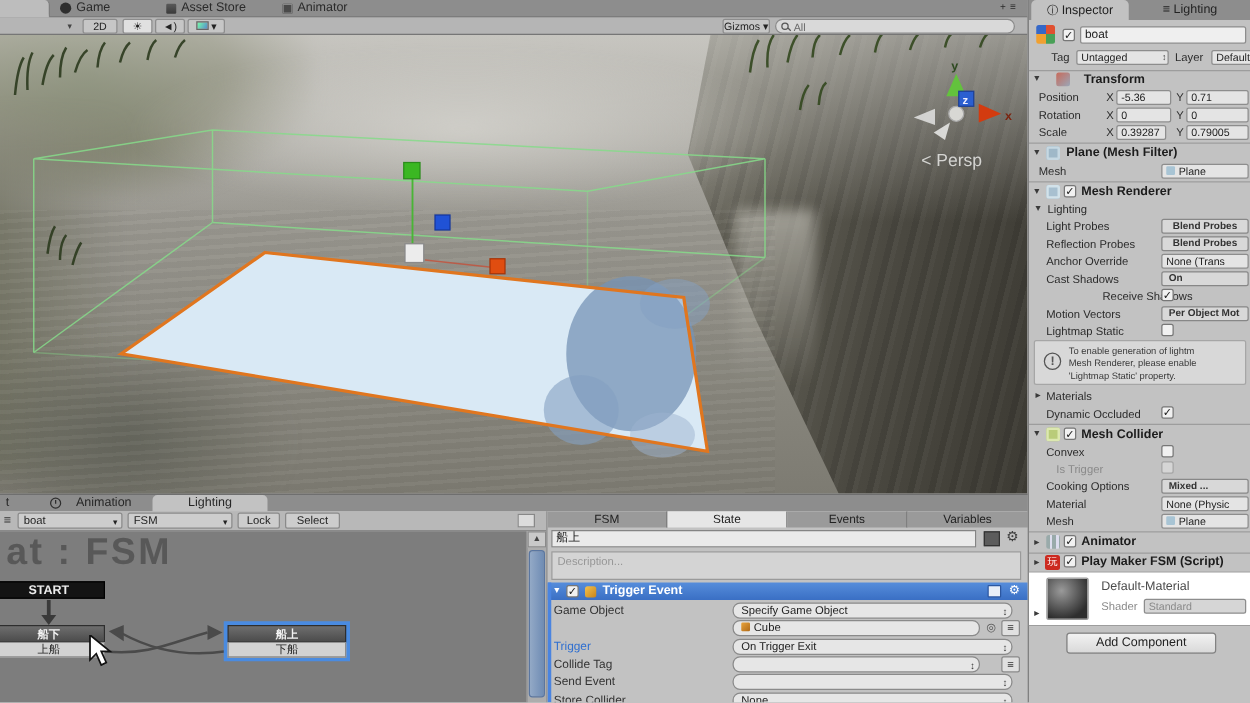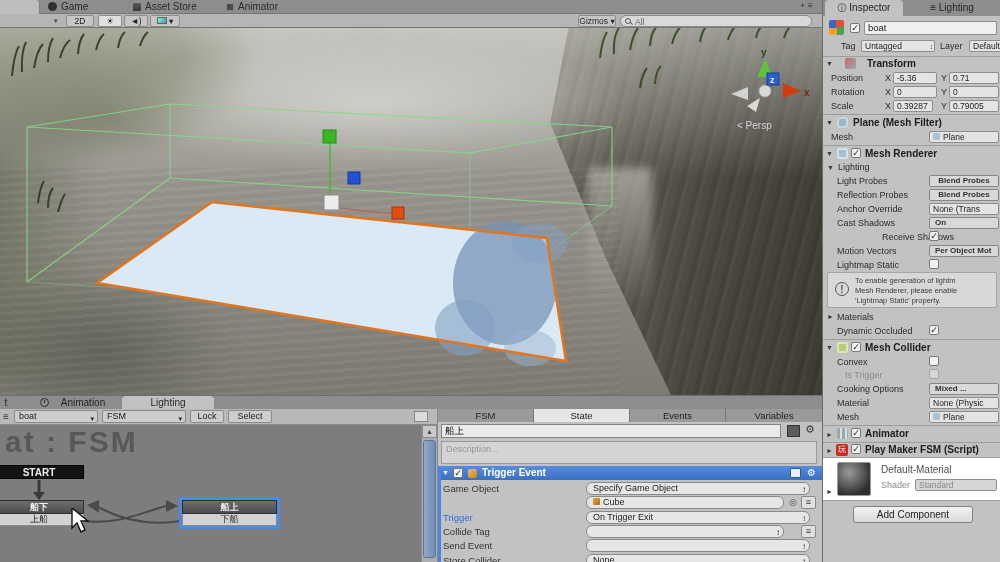--- a/index.html
+++ b/index.html
@@ -29,21 +29,21 @@
     clip-path:polygon(30% 0,100% 0,100% 100%,50% 100%,28% 62%,10% 26%,16% 0); }
   .rock-streaks { left:520px; top:0; width:302px; height:367px; opacity:.5;
     background:repeating-linear-gradient(104deg,rgba(0,0,0,.16) 0 5px,rgba(255,255,255,.05) 5px 9px,rgba(0,0,0,0) 9px 16px);
     clip-path:polygon(30% 0,100% 0,100% 100%,50% 100%,28% 62%,10% 26%,16% 0); }
   .waterfall { left:588px; top:140px; width:64px; height:140px; background:linear-gradient(180deg,#b7b5ac,rgba(183,181,172,0)); filter:blur(5px); opacity:.75; }
   .water-sheen { left:0; top:140px; width:620px; height:227px; opacity:.5;
     background:repeating-linear-gradient(176deg,rgba(255,255,255,.06) 0 3px,rgba(0,0,0,.05) 3px 8px); }
   .mist { left:0; top:0; width:822px; height:150px; background:linear-gradient(180deg,rgba(223,222,216,.55),rgba(223,222,216,0)); }
   .mist2 { left:100px; top:10px; width:540px; height:130px; background:radial-gradient(ellipse,rgba(232,231,226,.55),rgba(232,231,226,0) 70%); filter:blur(6px); }
   #scene-svg { left:0; top:0; }
-  #persp-label { left:737px; top:92px; font-size:10px; color:#e9e9e6; text-shadow:0 0 2px #555; opacity:.85; }
+  #persp-label { left:737px; top:92px; font-size:14px; color:#e9e9e6; text-shadow:0 0 2px #555; opacity:.85; }
 
   
   #inspector { left:822px; top:0; width:178px; height:562px; background:#c2c2c2; border-left:1px solid #6c6c6c; overflow:hidden; }
   #insp-tabs { position:absolute; left:0; top:0; width:178px; height:16px; background:#8d8d8d; }
   .insp-tab { position:absolute; top:0; height:16px; font-size:10px; color:#222; text-align:center; line-height:16px; }
   .insp-tab.active { background:#c2c2c2; border-radius:4px 4px 0 0; }
   .lbl { position:absolute; font-size:9px; color:#2b2b2b; white-space:nowrap; }
   .lbl.dim { color:#8a8a8a; }
   .hdr { position:absolute; font-size:10px; font-weight:bold; color:#1c1c1c; white-space:nowrap; }
   .fold { position:absolute; font-size:7px; color:#3a3a3a; }

